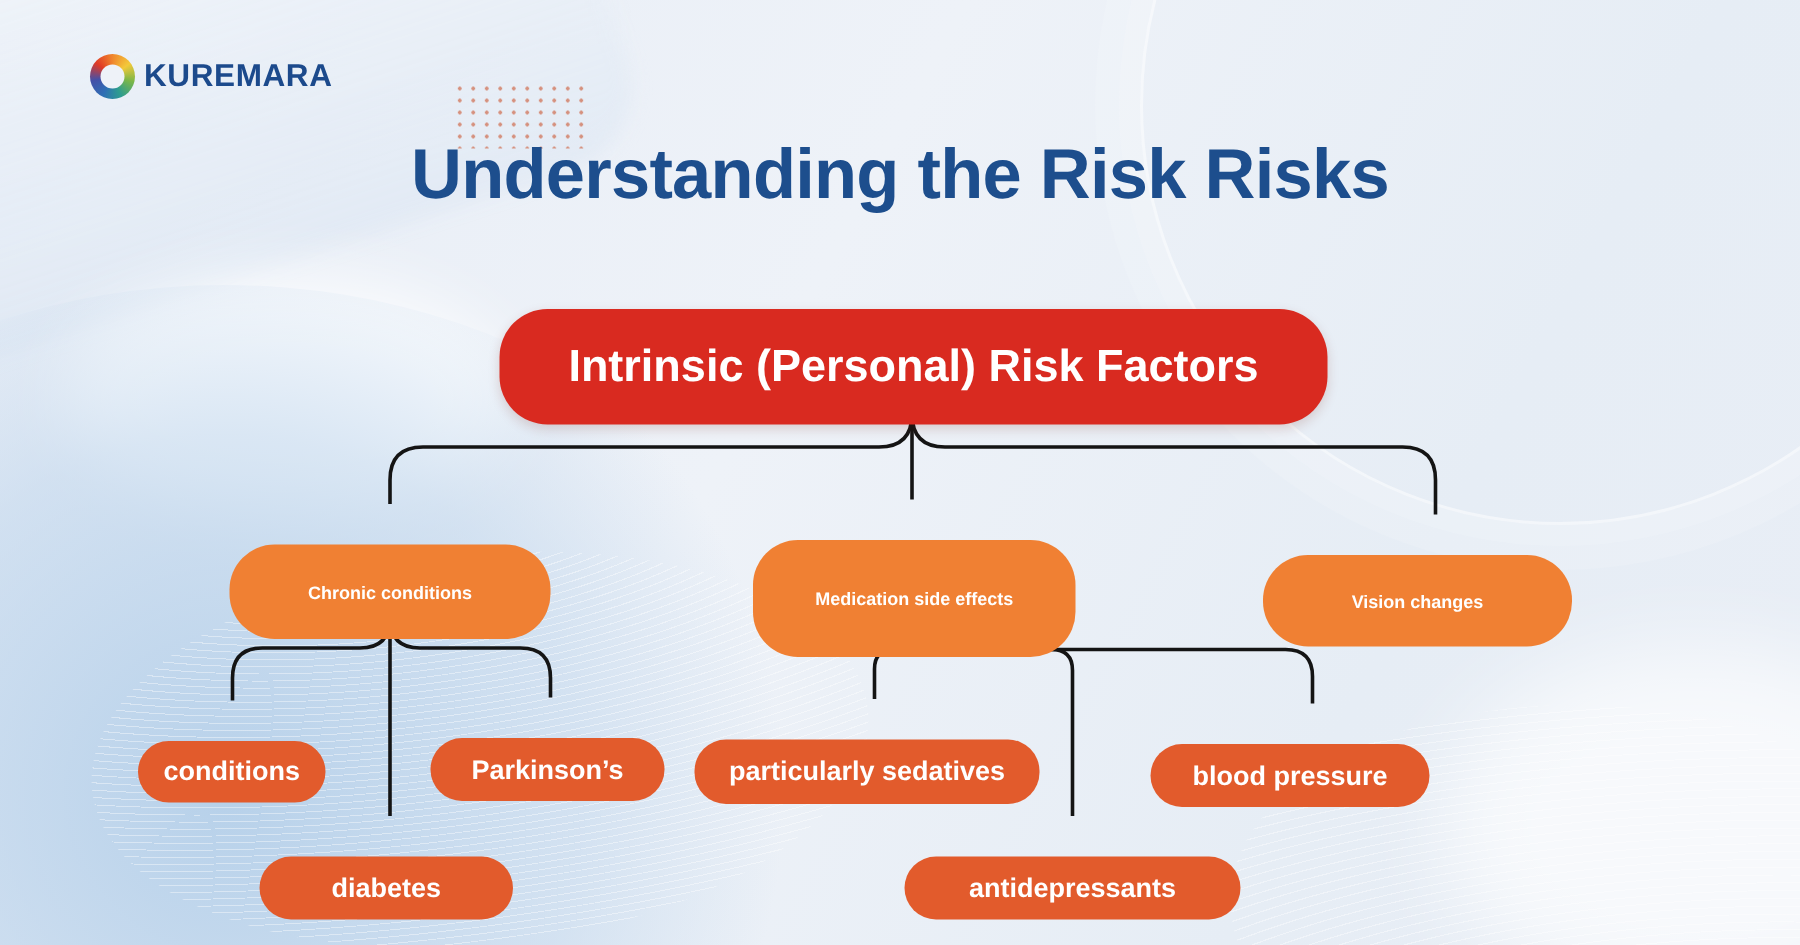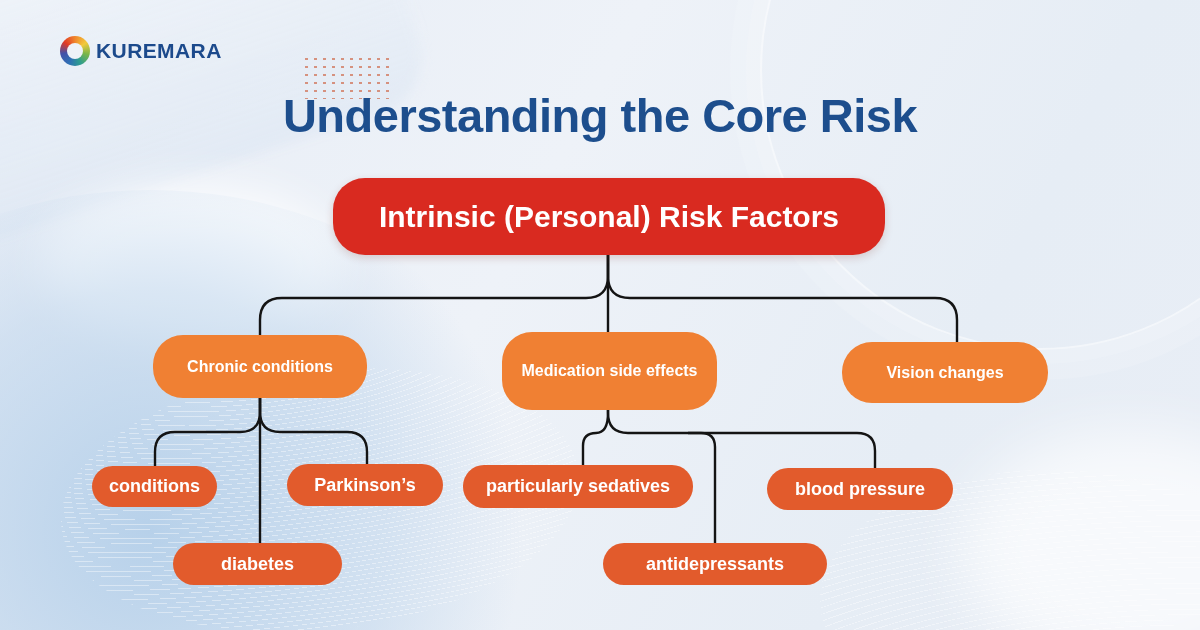--- a/index.html
+++ b/index.html
@@ -75,29 +75,29 @@
   .page-title{
     position:absolute;top:88px;left:0;width:1200px;text-align:center;
     font-size:47px;font-weight:800;color:var(--c-title);letter-spacing:-.5px;
   }
   
   svg.connectors{position:absolute;top:0;left:0;z-index:1;}
   svg.connectors path{fill:none;stroke:var(--c-line);stroke-width:2.4;}
   
   .node{
     position:absolute;z-index:2;display:flex;align-items:center;justify-content:center;
-    color:var(--c-text);text-align:right;
+    color:var(--c-text);text-align:right;margin-top:28px;
   }
   .node-root{
     left:333px;top:178px;width:552px;height:77px;border-radius:32px;
     background:var(--c-root);font-size:30px;font-weight:600;
     box-shadow:0 3px 8px rgba(120,40,20,0.18);
   }
   .node-branch{
-    border-radius:30px;background:var(--c-branch);font-size:16px;font-weight:700;
+    border-radius:30px;background:var(--c-branch);font-size:12px;font-weight:700;
   }
   .node-leaf{
     border-radius:21px;background:var(--c-leaf);font-size:18px;font-weight:700;
   }
   .n-chronic{left:153px;top:335px;width:214px;height:63px;}
   .n-medication{left:502px;top:332px;width:215px;height:78px;}
   .n-vision{left:842px;top:342px;width:206px;height:61px;}
   .n-arthritis{left:92px;top:466px;width:125px;height:41px;}
   .n-parkinsons{left:287px;top:464px;width:156px;height:42px;}
   .n-diabetes{left:173px;top:543px;width:169px;height:42px;}
@@ -116,21 +116,21 @@
   <div class="deco blob-br"></div>
   <div class="deco blue-bl"></div>
   <div class="deco ripples-left"></div>
   <div class="deco ripples-br"></div>
   <div class="deco dot-grid"></div>
 
   <div class="logo">
     <span class="logo-icon"></span>
     <span class="logo-text">KUREMARA</span>
   </div>
-  <h1 class="page-title">Understanding the Core Risk</h1>
+  <h1 class="page-title">Understanding the Risk Risks</h1>
 
   <svg class="connectors" width="1200" height="630" viewBox="0 0 1200 630">
 
     <path d="M 608 255 L 608 333"></path>
     <path d="M 608 255 L 608 276 Q 608 298 586 298 L 282 298 Q 260 298 260 320 L 260 336"></path>
     <path d="M 608 255 L 608 276 Q 608 298 630 298 L 935 298 Q 957 298 957 320 L 957 343"></path>
 
     <path d="M 260 397 L 260 544"></path>
     <path d="M 260 397 L 260 412 Q 260 432 240 432 L 175 432 Q 155 432 155 452 L 155 467"></path>
     <path d="M 260 397 L 260 412 Q 260 432 280 432 L 347 432 Q 367 432 367 452 L 367 465"></path>

